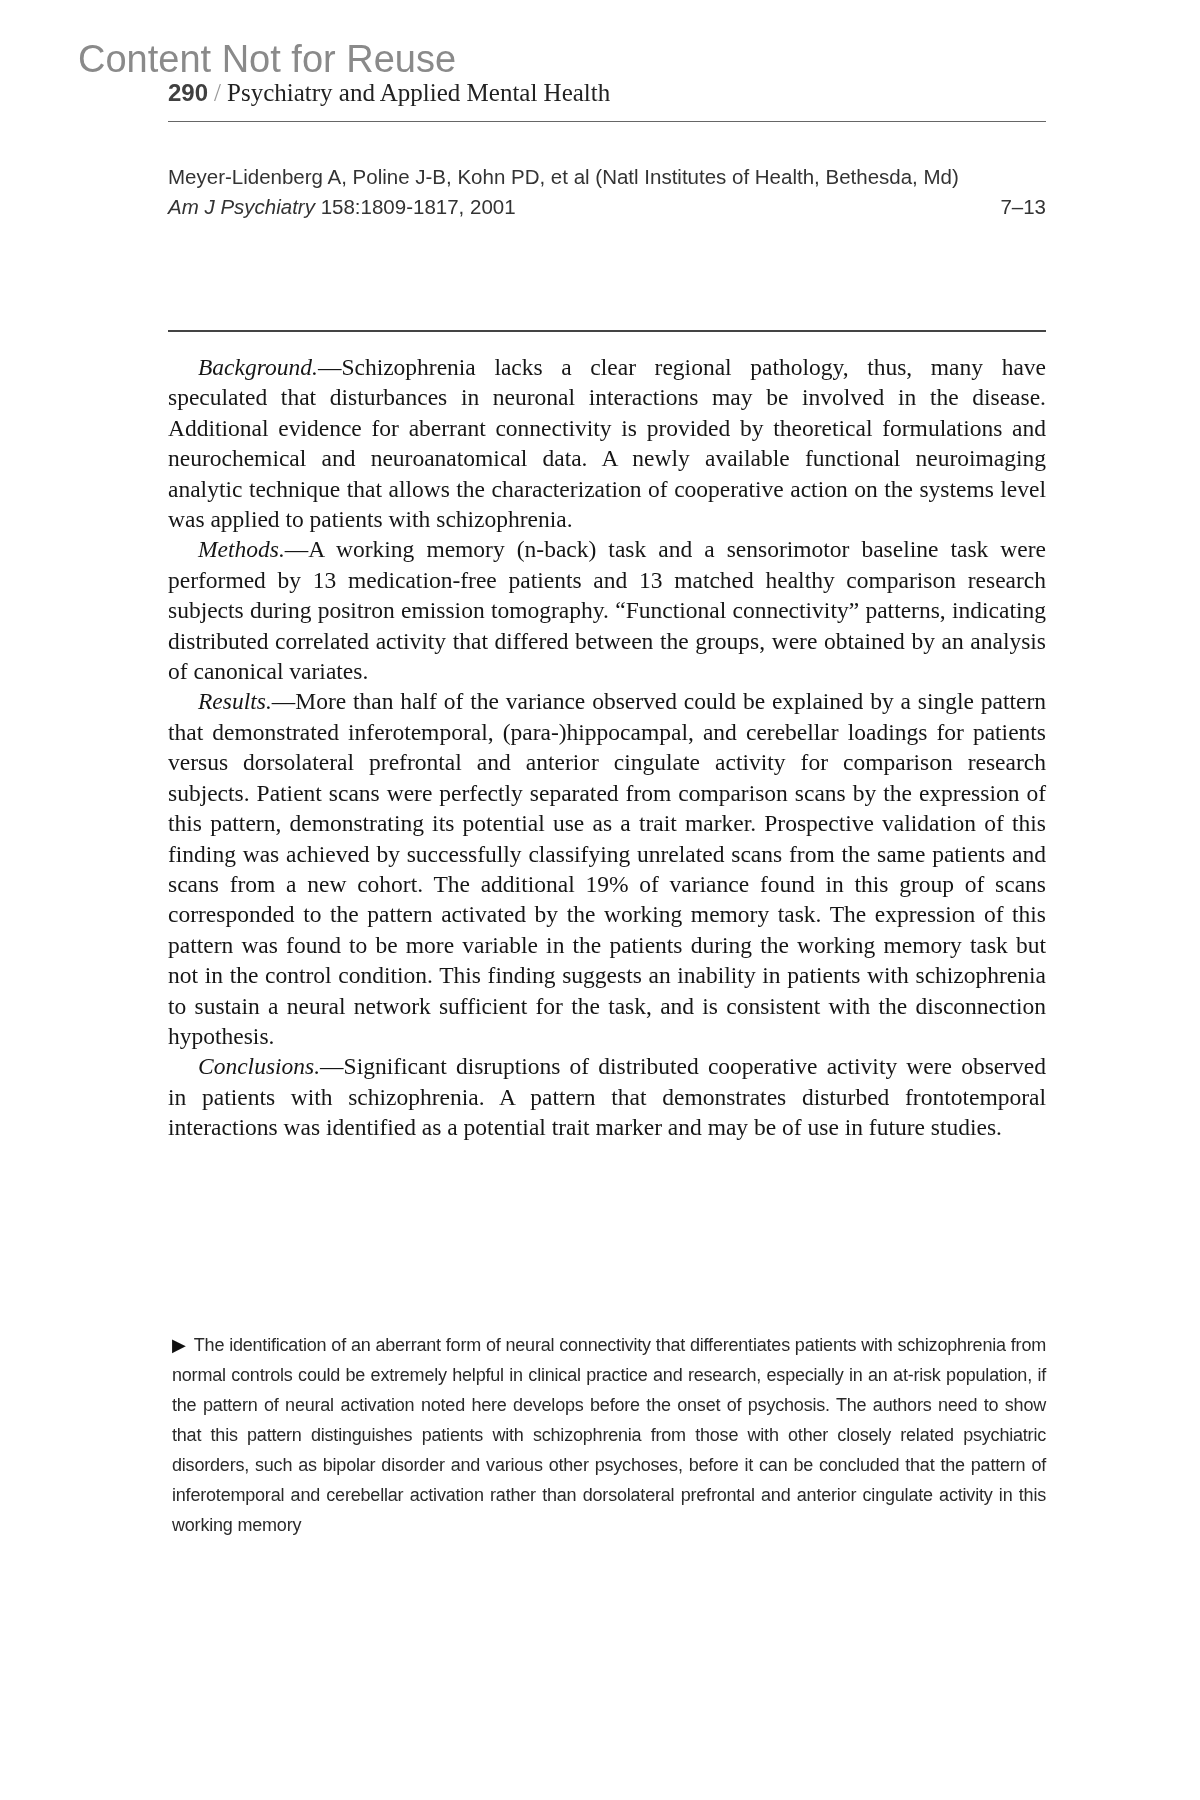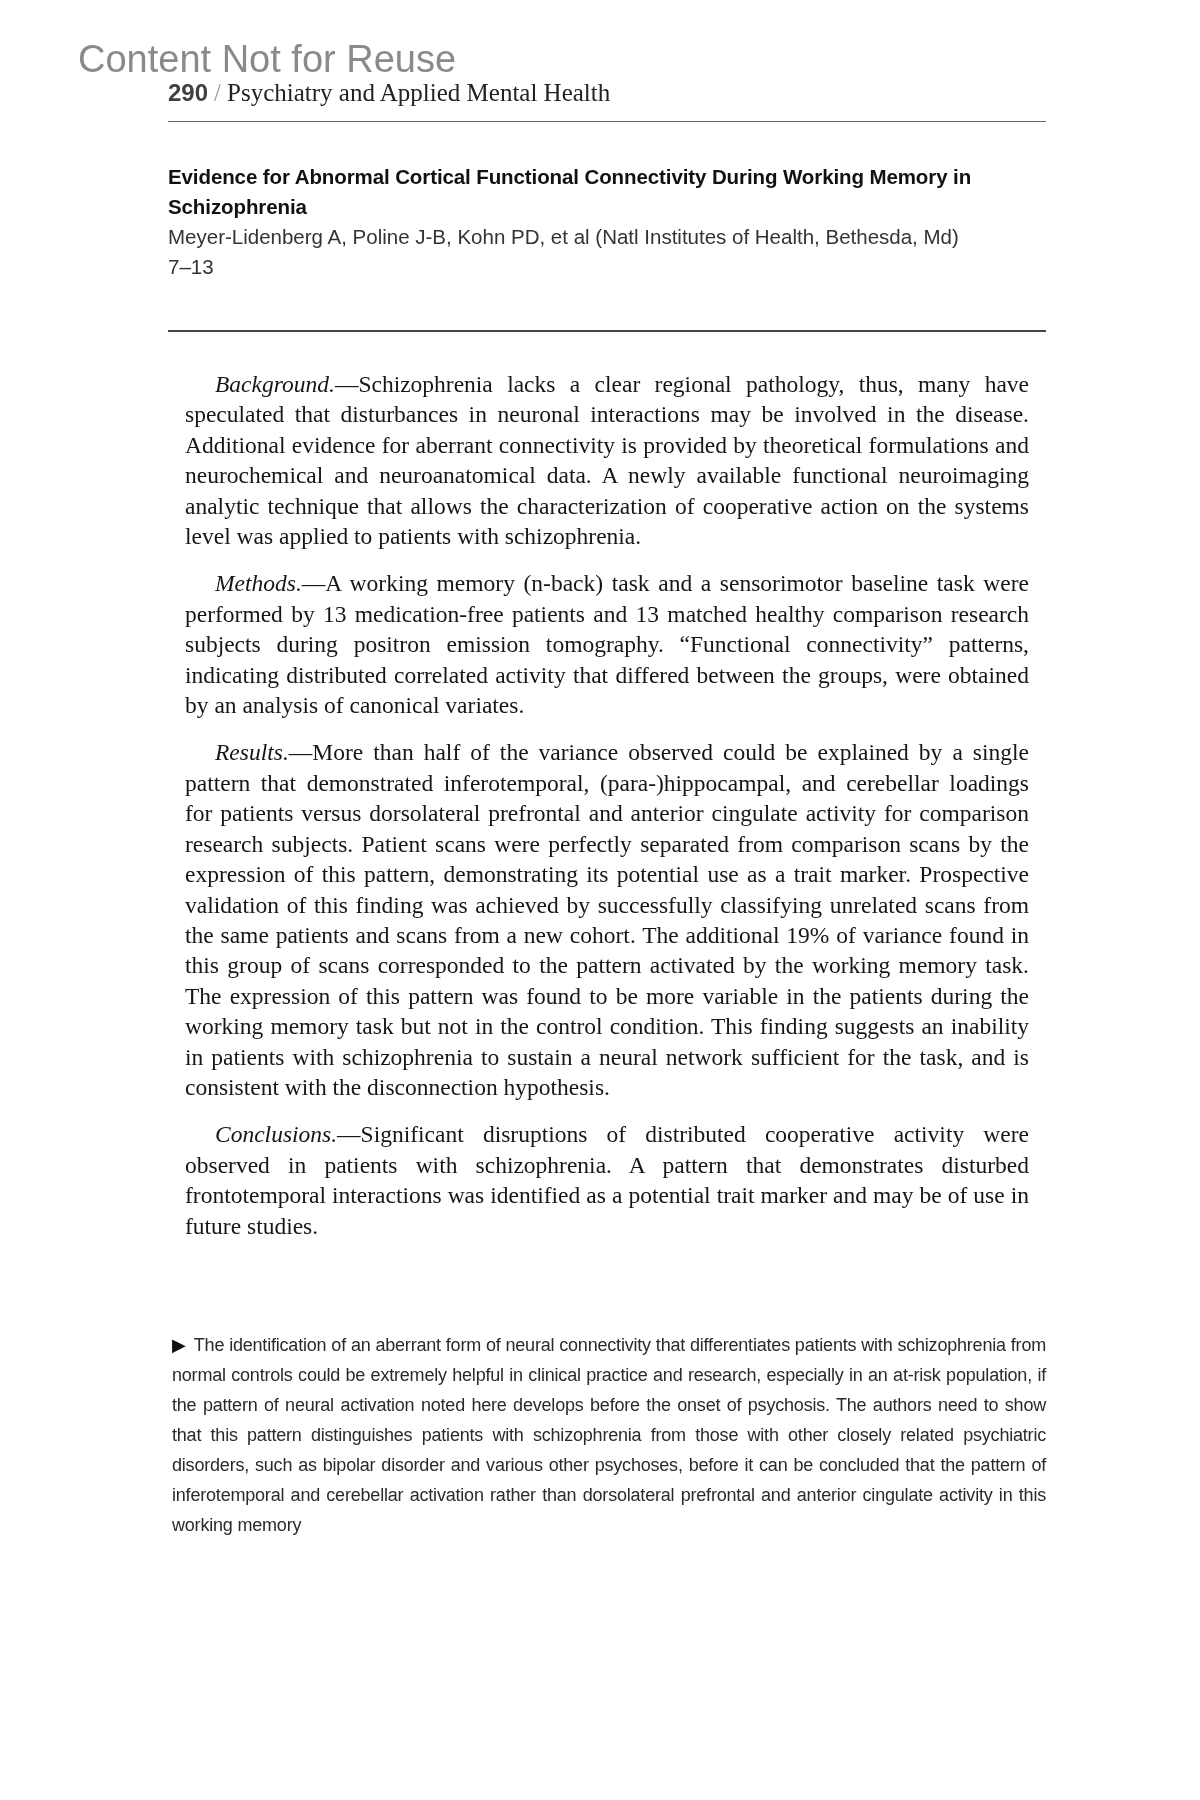--- a/index.html
+++ b/index.html
@@ -10,40 +10,40 @@
   .running-head .slash { color:#999; margin:0 6px; }
   .rule { position:absolute; left:168px; width:878px; height:2px; background:#444; }
   .rule.r1 { top:121px; height:1px; background:#666; }
   .rule.r2 { top:330px; }
   .citation { position:absolute; left:168px; top:162px; width:878px; font-family:"Liberation Sans", sans-serif; color:#222; }
   .citation .title { font-weight:bold; font-size:20.5px; line-height:30px; color:#111; letter-spacing:-0.1px; }
   .citation .authors { font-size:20.5px; line-height:30px; color:#333; }
   .citation .journal-row { display:flex; justify-content:space-between; font-size:20.5px; line-height:30px; color:#333; }
   .citation .journal-row i { font-style:italic; }
   .abstract { position:absolute; left:168px; top:352px; width:878px; font-family:"Liberation Serif", serif; font-size:23.5px; line-height:30.4px; color:#161616; text-align:justify; }
-  .abstract p { margin:17px; text-indent:30px;font-family:Liberation Serif, serif; }
+  .abstract p { margin:0; text-indent:30px;font-family:Liberation Serif, serif; }
   .abstract .lead { font-style:italic; }
   .commentary { position:absolute; left:172px; top:1330px; width:874px; font-family:"Liberation Sans", sans-serif; font-size:18px; line-height:30px; color:#2a2a2a; text-align:justify; letter-spacing:-0.2px; }
   .commentary .arrow { color:#111; margin-right:8px; }
 </style>
 </head>
 <body>
 
 <div class="watermark">Content Not for Reuse</div>
 
 <div class="running-head">
   <span class="pg">290</span><span class="slash">/</span><span>Psychiatry and Applied Mental Health</span>
 </div>
 
 <div class="rule r1"></div>
 
 <div class="citation">
-  <div class="title">Evidence for Abnormal Cortical Functional Connectivity During Working Memory in Schizophrenia</div>
   <div class="authors">Meyer-Lidenberg A, Poline J-B, Kohn PD, et al (Natl Institutes of Health, Bethesda, Md)</div>
   <div class="journal-row">
+    <span><i>Am J Psychiatry</i><span> 158:1809-1817, 2001</span></span>
     <span>7–13</span>
   </div>
 </div>
 
 <div class="rule r2"></div>
 
 <div class="abstract">
   <p><span class="lead">Background.</span><span>—Schizophrenia lacks a clear regional pathology, thus, many have speculated that disturbances in neuronal interactions may be involved in the disease. Additional evidence for aberrant connectivity is provided by theoretical formulations and neurochemical and neuroanatomical data. A newly available functional neuroimaging analytic technique that allows the characterization of cooperative action on the systems level was applied to patients with schizophrenia.</span></p>
   <p><span class="lead">Methods.</span><span>—A working memory (n-back) task and a sensorimotor baseline task were performed by 13 medication-free patients and 13 matched healthy comparison research subjects during positron emission tomography. “Functional connectivity” patterns, indicating distributed correlated activity that differed between the groups, were obtained by an analysis of canonical variates.</span></p>
   <p><span class="lead">Results.</span><span>—More than half of the variance observed could be explained by a single pattern that demonstrated inferotemporal, (para-)hippocampal, and cerebellar loadings for patients versus dorsolateral prefrontal and anterior cingulate activity for comparison research subjects. Patient scans were perfectly separated from comparison scans by the expression of this pattern, demonstrating its potential use as a trait marker. Prospective validation of this finding was achieved by successfully classifying unrelated scans from the same patients and scans from a new cohort. The additional 19% of variance found in this group of scans corresponded to the pattern activated by the working memory task. The expression of this pattern was found to be more variable in the patients during the working memory task but not in the control condition. This finding suggests an inability in patients with schizophrenia to sustain a neural network sufficient for the task, and is consistent with the disconnection hypothesis.</span></p>

